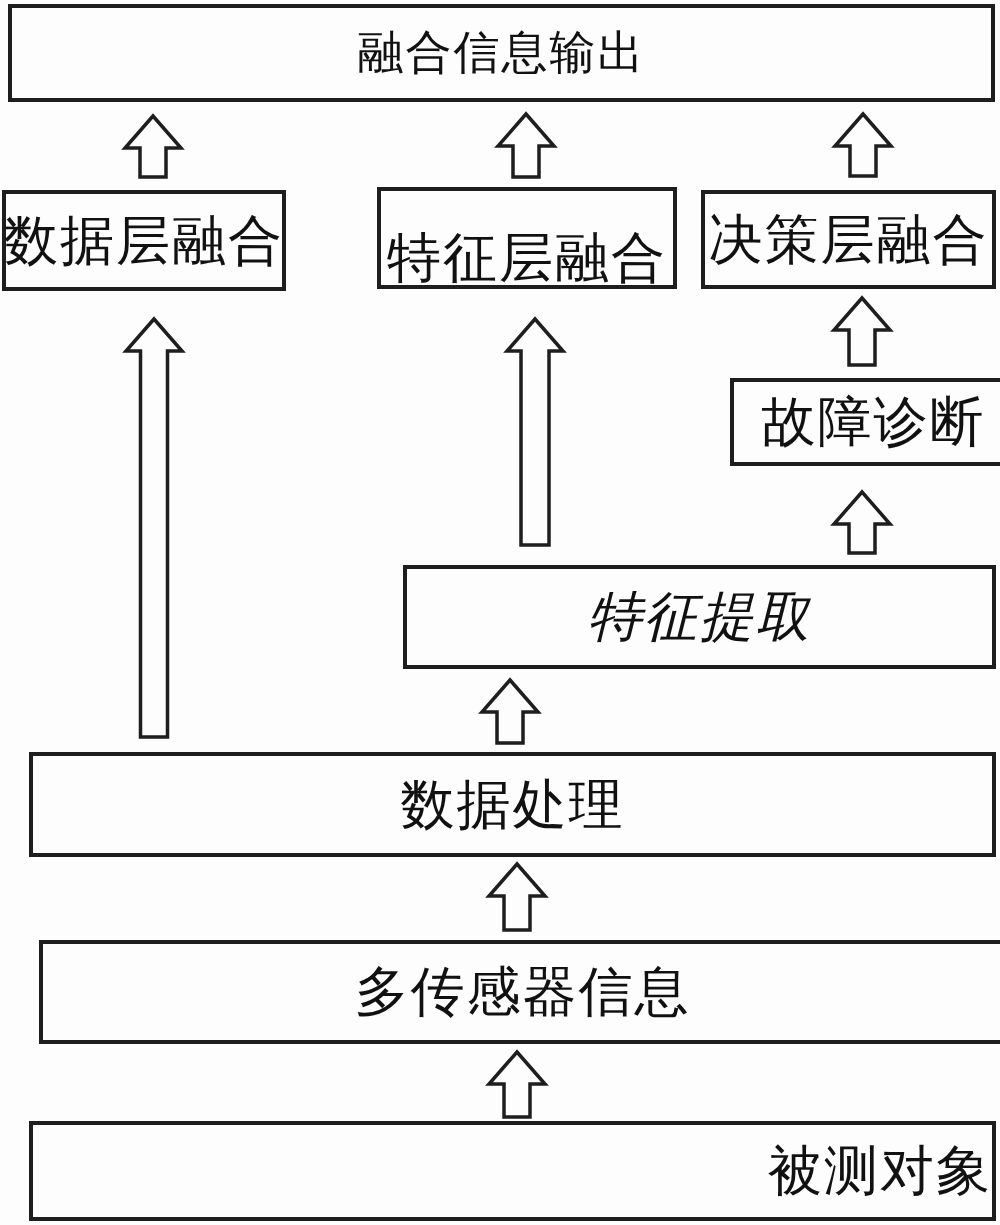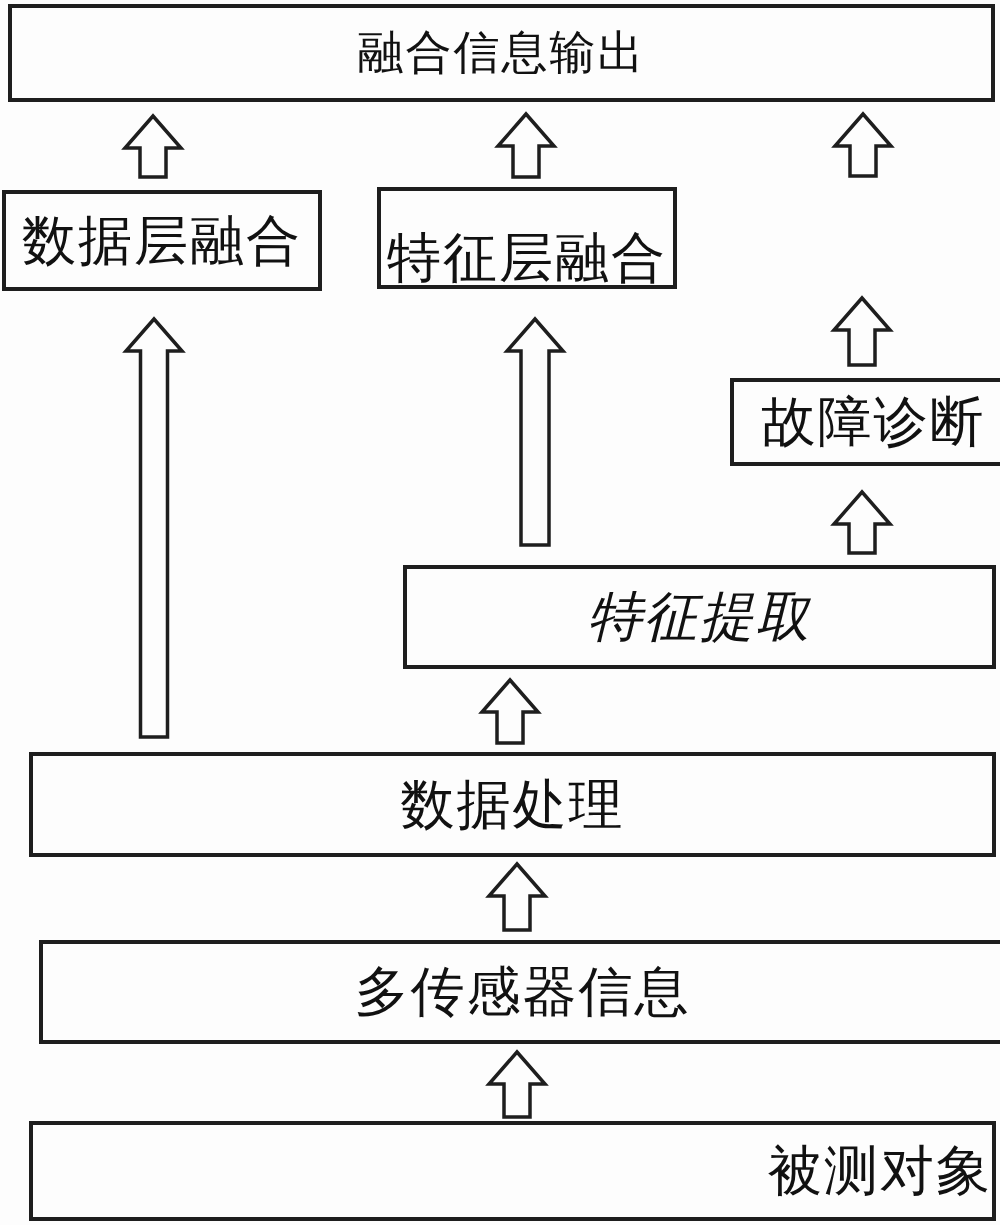--- a/index.html
+++ b/index.html
@@ -41,28 +41,31 @@
 </style>
 </head>
 <body>
 
 <div id="diagram">
 
   <div class="box title" style="left:8px; top:4px; width:987px; height:98px;">
     <span class="label">融合信息输出</span>
   </div>
 
-  <div class="box" style="left:2px; top:190px; width:320px; height:101px;">
+  <div class="box" style="left:2px; top:190px; width:284px; height:101px;">
     <span class="label">数据层融合</span>
   </div>
 
   <div class="box" style="left:377px; top:187px; width:300px; height:102px;align-items:flex-end;">
     <span class="label">特征层融合</span>
   </div>
 
+  <div class="box" style="left:701px; top:190px; width:295px; height:99px;">
+    <span class="label">决策层融合</span>
+  </div>
 
   <div class="box" style="left:702px; top:378px; width:287px; height:88px;margin-left:28px;">
     <span class="label">故障诊断</span>
   </div>
 
   <div class="box" style="left:403px; top:565px; width:593px; height:104px;font-style:italic;">
     <span class="label">特征提取</span>
   </div>
 
   <div class="box" style="left:29px; top:752px; width:967px; height:105px;">

